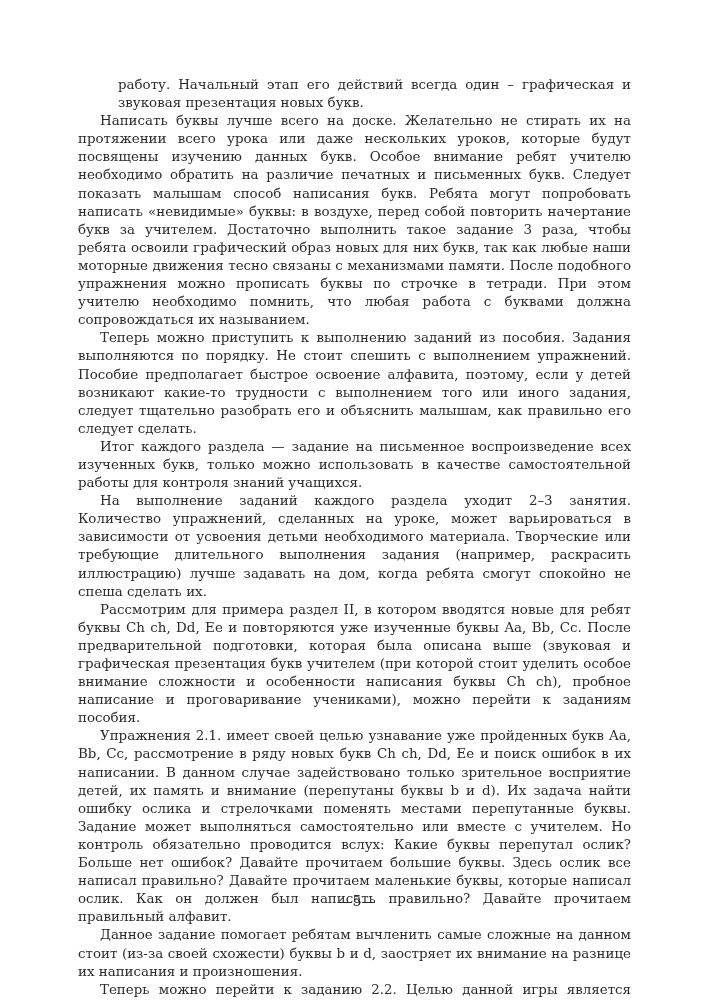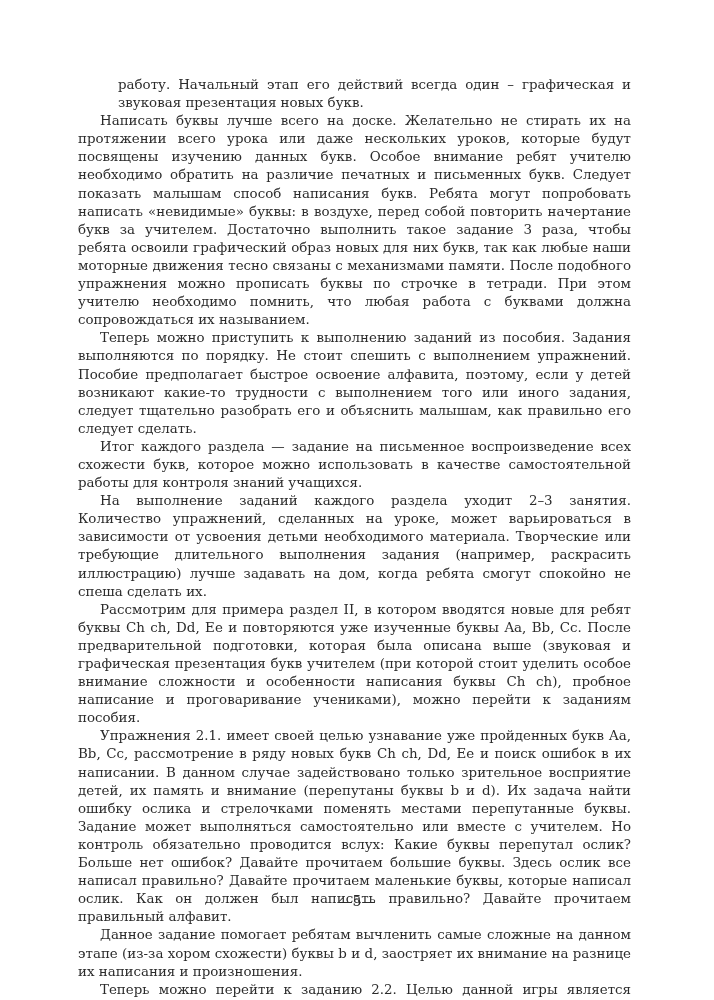--- a/index.html
+++ b/index.html
@@ -32,21 +32,21 @@
     color: #2b2b2b;
   }
 </style>
 </head>
 <body>
 
 <div class="page">
   <p class="cont">работу. Начальный этап его действий всегда один – графическая и звуковая презентация новых букв.</p>
   <p>Написать буквы лучше всего на доске. Желательно не стирать их на протяжении всего урока или даже нескольких уроков, которые будут посвящены изучению данных букв. Особое внимание ребят учителю необходимо обратить на различие печатных и письменных букв. Следует показать малышам способ написания букв. Ребята могут попробовать написать «невидимые» буквы: в воздухе, перед собой повторить начертание букв за учителем. Достаточно выполнить такое задание 3 раза, чтобы ребята освоили графический образ новых для них букв, так как любые наши моторные движения тесно связаны с механизмами памяти. После подобного упражнения можно прописать буквы по строчке в тетради. При этом учителю необходимо помнить, что любая работа с буквами должна сопровождаться их называнием.</p>
   <p>Теперь можно приступить к выполнению заданий из пособия. Задания выполняются по порядку. Не стоит спешить с выполнением упражнений. Пособие предполагает быстрое освоение алфавита, поэтому, если у детей возникают какие-то трудности с выполнением того или иного задания, следует тщательно разобрать его и объяснить малышам, как правильно его следует сделать.</p>
-  <p>Итог каждого раздела — задание на письменное воспроизведение всех схожести букв, которое можно использовать в качестве самостоятельной работы для контроля знаний учащихся.</p>
+  <p>Итог каждого раздела — задание на письменное воспроизведение всех изученных букв, только можно использовать в качестве самостоятельной работы для контроля знаний учащихся.</p>
   <p>На выполнение заданий каждого раздела уходит 2–3 занятия. Количество упражнений, сделанных на уроке, может варьироваться в зависимости от усвоения детьми необходимого материала. Творческие или требующие длительного выполнения задания (например, раскрасить иллюстрацию) лучше задавать на дом, когда ребята смогут спокойно не спеша сделать их.</p>
   <p>Рассмотрим для примера раздел II, в котором вводятся новые для ребят буквы Ch ch, Dd, Ee и повторяются уже изученные буквы Aa, Bb, Cc. После предварительной подготовки, которая была описана выше (звуковая и графическая презентация букв учителем (при которой стоит уделить особое внимание сложности и особенности написания буквы Ch ch), пробное написание и проговаривание учениками), можно перейти к заданиям пособия.</p>
   <p>Упражнения 2.1. имеет своей целью узнавание уже пройденных букв Aa, Bb, Cc, рассмотрение в ряду новых букв Ch ch, Dd, Ee и поиск ошибок в их написании. В данном случае задействовано только зрительное восприятие детей, их память и внимание (перепутаны буквы b и d). Их задача найти ошибку ослика и стрелочками поменять местами перепутанные буквы. Задание может выполняться самостоятельно или вместе с учителем. Но контроль обязательно проводится вслух: Какие буквы перепутал ослик? Больше нет ошибок? Давайте прочитаем большие буквы. Здесь ослик все написал правильно? Давайте прочитаем маленькие буквы, которые написал ослик. Как он должен был написать правильно? Давайте прочитаем правильный алфавит.</p>
-  <p>Данное задание помогает ребятам вычленить самые сложные на данном этапе (из-за хором схожести) буквы b и d, заостряет их внимание на разнице их написания и произношения.</p>
+  <p>Данное задание помогает ребятам вычленить самые сложные на данном стоит (из-за своей схожести) буквы b и d, заостряет их внимание на разнице их написания и произношения.</p>
   <p>Теперь можно перейти к заданию 2.2. Целью данной игры является соединение заглавных и прописных букв в алфавитном порядке. Для этого малышам придется вспомнить звучание алфавита, соотнести его с графическим образом заглавных и прописных букв. В выполнении данного задания им поможет предыдущее упражнение. Правильность выполнения задания необходимо проверить у каждого ученика и в качестве итога предложить ребятам хором или по очереди произнести тот алфавит, который у них получился.</p>
 </div>
 
 <div class="page-number">—5—</div>
 
 </body></html>

